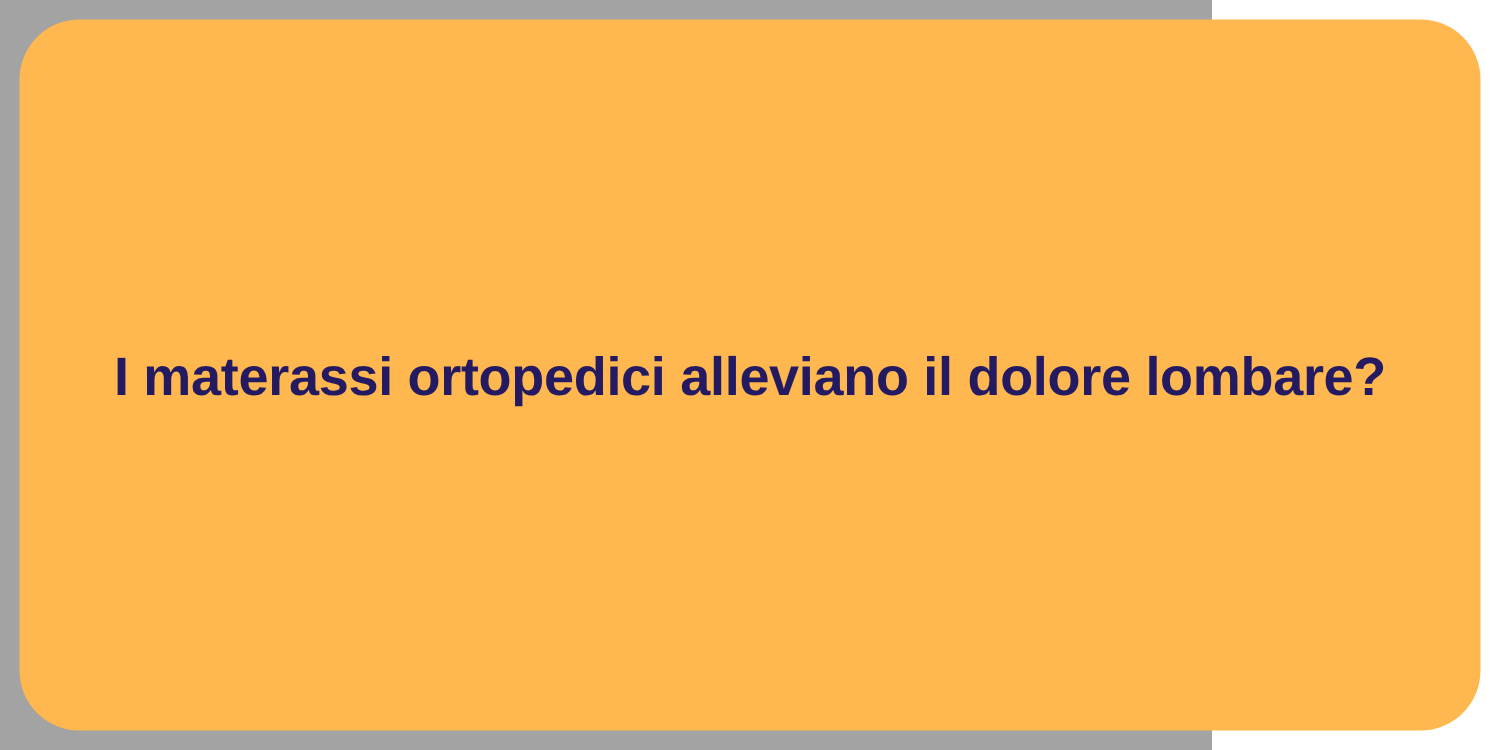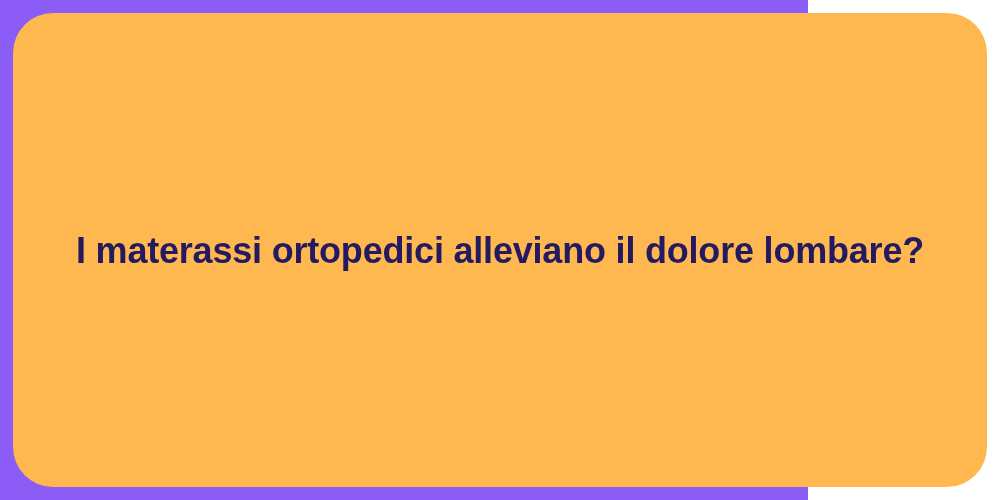--- a/index.html
+++ b/index.html
@@ -9,21 +9,21 @@
     height: 500px;
     overflow: hidden;
   }
   body {
     font-family: "Liberation Sans", sans-serif;
   }
   #stage {
     position: relative;
     width: 808px;
     height: 500px;
-    background: #8b5cf6;
+    background: #a3a3a3;
     box-sizing: border-box;
   }
   #card {
     position: absolute;
     left: 13px;
     top: 13px;
     width: 974px;
     height: 474px;
     background: #ffb74f;
     border-radius: 40px;

